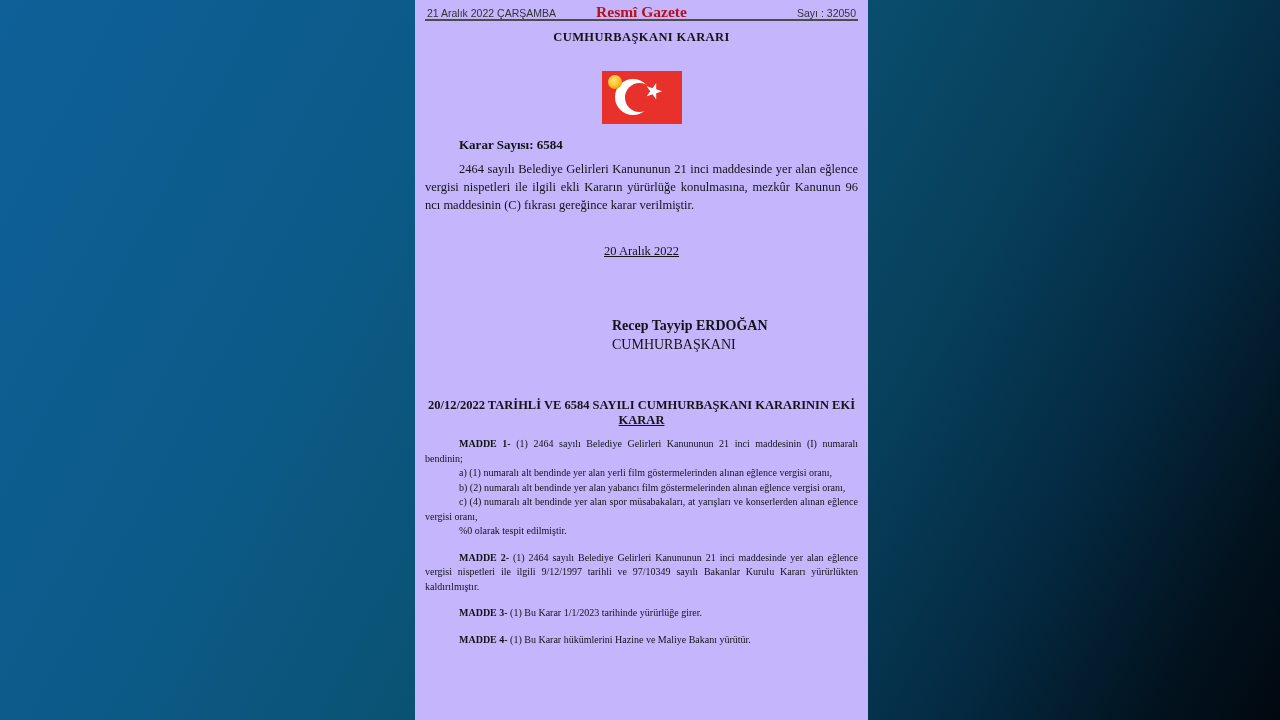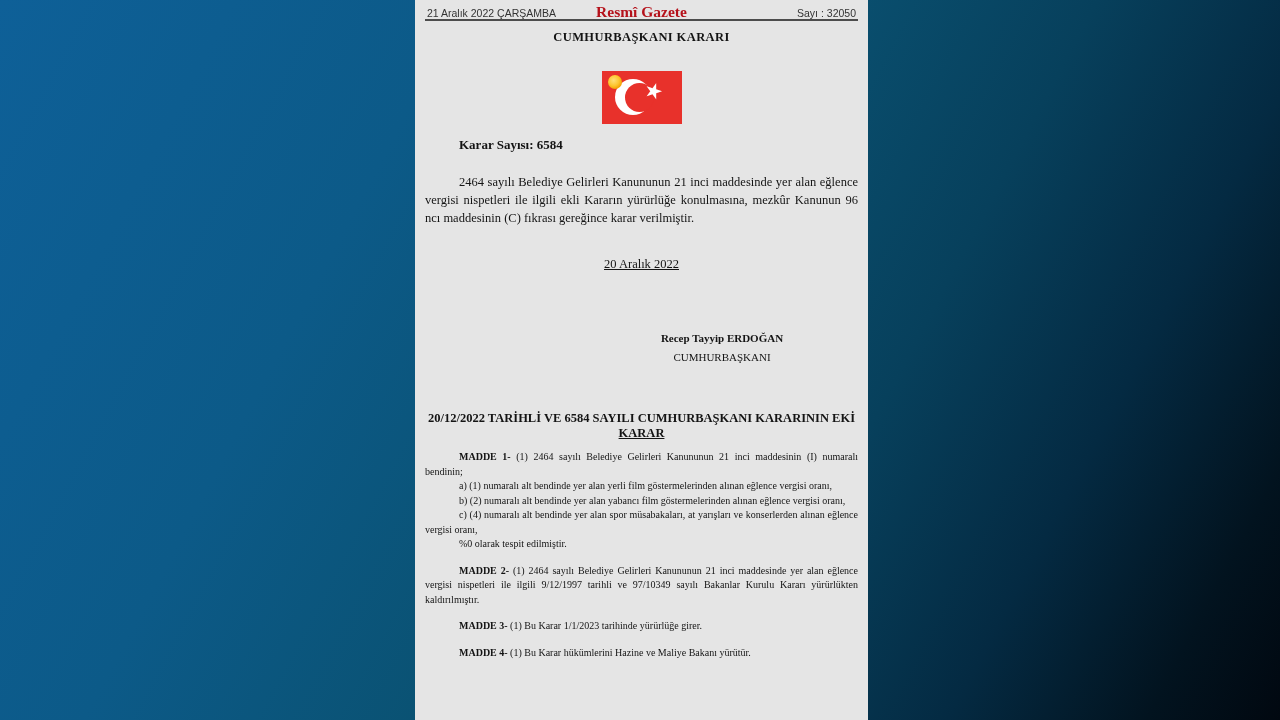--- a/index.html
+++ b/index.html
@@ -4,21 +4,21 @@
 <style>
   * { margin:0; padding:0; box-sizing:border-box; }
   html,body { width:1280px; height:720px; overflow:hidden; }
   body {
     font-family:"Liberation Serif", serif;
     background:linear-gradient(118deg,#0e6098 0%,#0c5a88 28%,#0a5273 48%,#07405c 66%,#042a42 80%,#02131f 92%,#010810 100%);
     position:relative;
   }
   .page {
     position:absolute; left:415px; top:0; width:453px; height:720px;
-    background:#e5e5e5; color:#141414; padding:0 10px; overflow:hidden;
+    background:#c4b5fd; color:#141414; padding:0 10px; overflow:hidden;
   }
   
   .gazette-header {
     position:relative; height:21px; padding-top:5px;
     border-bottom:2px solid #4c4c4c;
   }
   .gazette-date, .gazette-issue {
     font-family:"Liberation Sans", sans-serif; font-size:10.5px; color:#333;
     position:absolute; top:7px;
   }
@@ -51,27 +51,27 @@
     position:absolute; left:42px; top:10px; color:#ffffff; font-size:21px;
     line-height:21px; transform:rotate(18deg);
   }
   .flag-emblem {
     position:absolute; left:6px; top:4px; width:14px; height:14px; border-radius:50%;
     background:radial-gradient(circle at 40% 38%, #ffe07a 0%, #fdc62f 45%, #f29d00 75%, #dd7000 100%);
   }
   
   .decree-no { margin-top:9px; margin-left:34px; font-weight:bold; font-size:13px; }
   .preamble {
-    margin-top:20px; font-size:12.5px; line-height:18px;
+    margin-top:7px; font-size:12.5px; line-height:18px;
     text-align:justify; text-indent:34px;
   }
   .decision-date { margin-top:30px; text-align:center; font-size:12.5px;text-decoration:underline; }
   .signature {
-    margin:57px 26px 0 auto; width:220px; text-align:center;
-    font-size:11px; line-height:19px;
+    margin:57px 26px 0 auto; width:220px; 
+    font-size:14px; line-height:19px;
   }
   .signature .sig-name { font-weight:bold; }
   
   .annex-heading {
     margin-top:44px; text-align:center; font-weight:bold; font-size:12.5px;
     line-height:14.5px;
   }
   .annex-heading .underlined { text-decoration:underline; }
   .articles { margin-top:10px; }
   .article {

